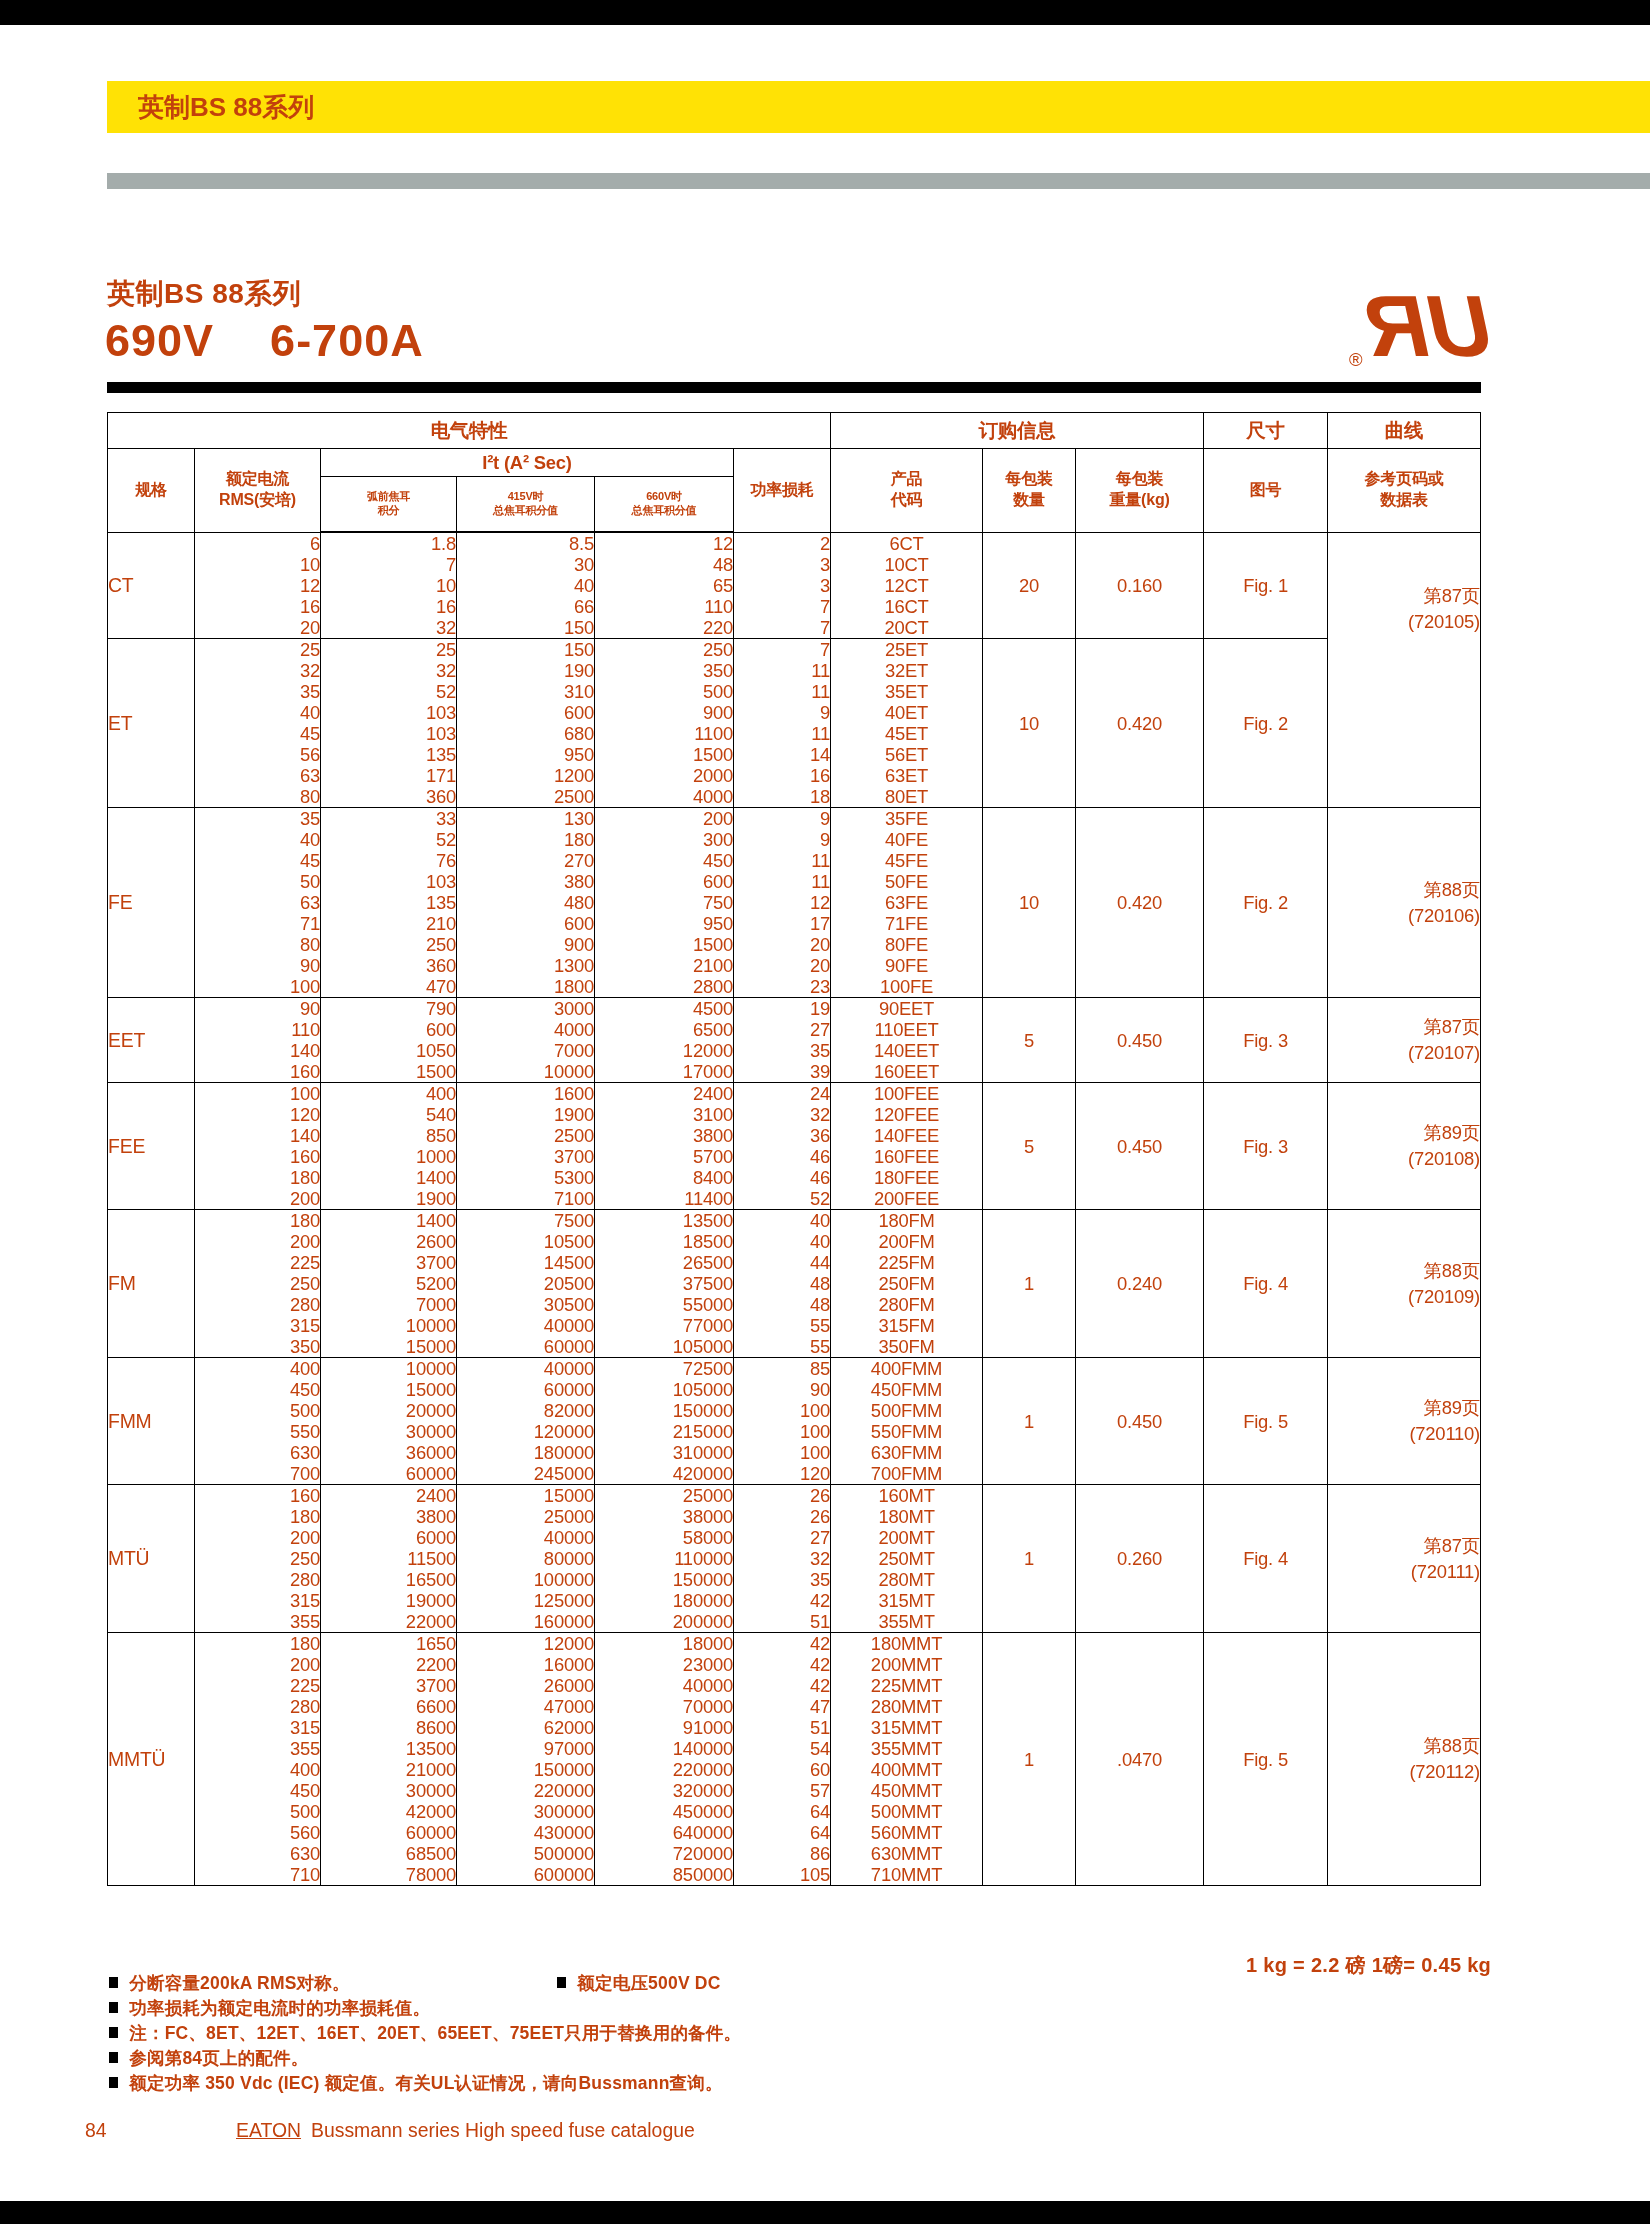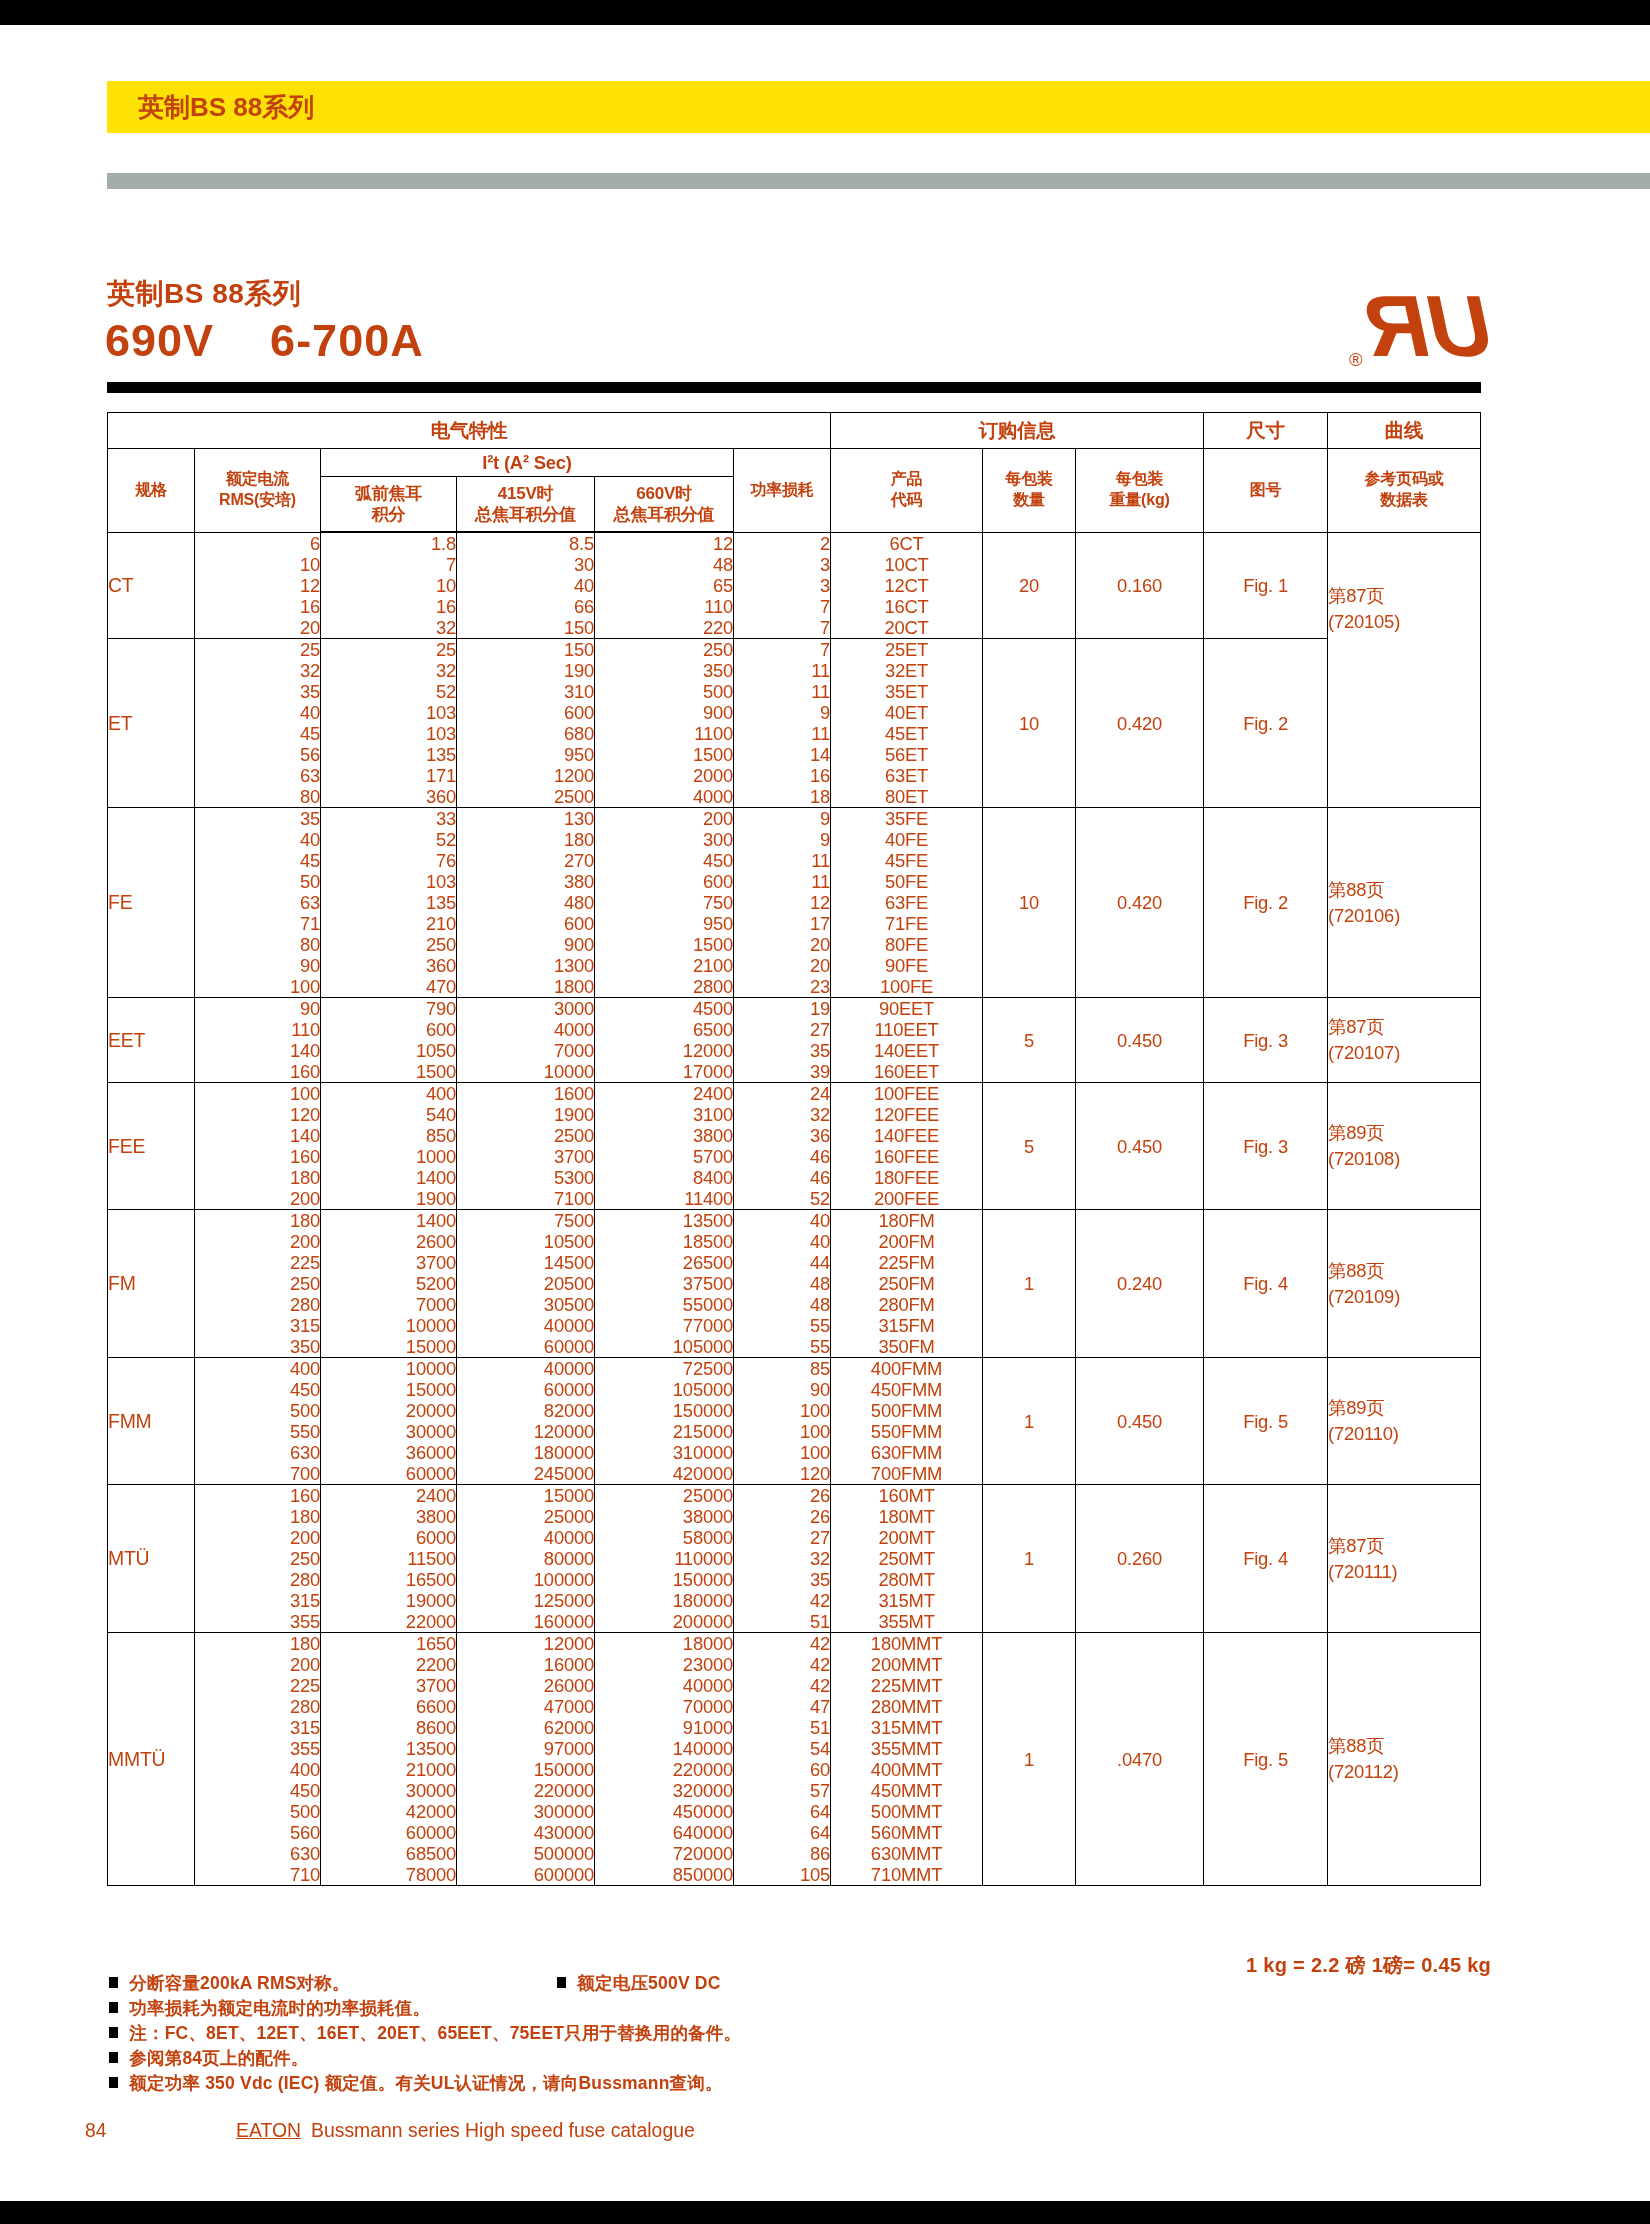--- a/index.html
+++ b/index.html
@@ -18,34 +18,34 @@
   .ul-glyph{display:inline-block;margin-left:17.5px;font-weight:bold;font-size:87px;line-height:93px;
             transform:scaleX(-1) skewX(-12deg);transform-origin:50% 60%;}
   .ul-reg{position:absolute;left:0px;top:70px;font-size:18.4px;}
 
   table.spec{position:absolute;left:107px;top:412px;width:1374px;border-collapse:collapse;table-layout:fixed;
              font-size:18.4px;letter-spacing:-0.2px;}
   table.spec th,table.spec td{border:1px solid #000;padding:0;}
   tr.hr1 th{height:35px;font-size:19.4px;font-weight:bold;border-top:1.9px solid #000;text-align:center;}
   tr.hr2 th{font-weight:bold;}
   th.i2t-head{height:27px;font-size:18.4px;text-align:center;}
-  tr.hr3 th{height:54px;font-size:17px;font-weight:bold;text-align:center;line-height:1.25;}
+  tr.hr3 th{height:54px;font-size:11px;font-weight:bold;text-align:center;line-height:1.25;}
   th.span2{font-size:16px;text-align:center;line-height:1.3;border-bottom:2.9px solid #000;}
   tr.hr3 th{border-bottom:2.9px solid #000;}
   .pre{white-space:pre-line;}
   tbody td{vertical-align:top;line-height:21px;padding:3.9px 0 4.9px 0;}
   td.col-spec{vertical-align:middle;text-align:left;padding-left:11.6px;font-size:19.4px;}
   td.col-amp{text-align:right;padding-right:9.7px;}
   td.col-prearc{text-align:right;padding-right:13.6px;}
   td.col-415{text-align:right;padding-right:27px;}
   td.col-660{text-align:right;padding-right:50px;}
   td.col-power{text-align:right;padding-right:41px;}
   td.col-code{text-align:center;}
   td.col-qty,td.col-weight,td.col-fig{vertical-align:middle;text-align:center;}
-  td.col-curve{vertical-align:middle;text-align:left;white-space:pre-line;line-height:26px;margin-top:12px;}
+  td.col-curve{vertical-align:middle;text-align:right;white-space:pre-line;line-height:26px;margin-top:12px;}
   td.col-curve.curve-top{vertical-align:top;padding-top:50px;}
   tbody tr:last-child td{border-bottom:1.9px solid #000;}
 
   .kg-note{position:absolute;left:1246px;top:1952px;font-size:20px;font-weight:bold;letter-spacing:0.3px;}
   .notes{position:absolute;left:109px;top:1970px;width:1067px;}
   .note-line{display:flex;align-items:center;height:25px;}
   .note-item{display:inline-flex;align-items:center;font-size:17.5px;font-weight:bold;letter-spacing:0.2px;}
   .note-item.first{width:448px;}
   .bullet{display:inline-block;width:8.7px;height:10.7px;background:#000;margin-right:11.6px;flex:0 0 auto;}
   .page-footer{position:absolute;left:0;top:2119px;width:1651px;font-size:19.4px;}

